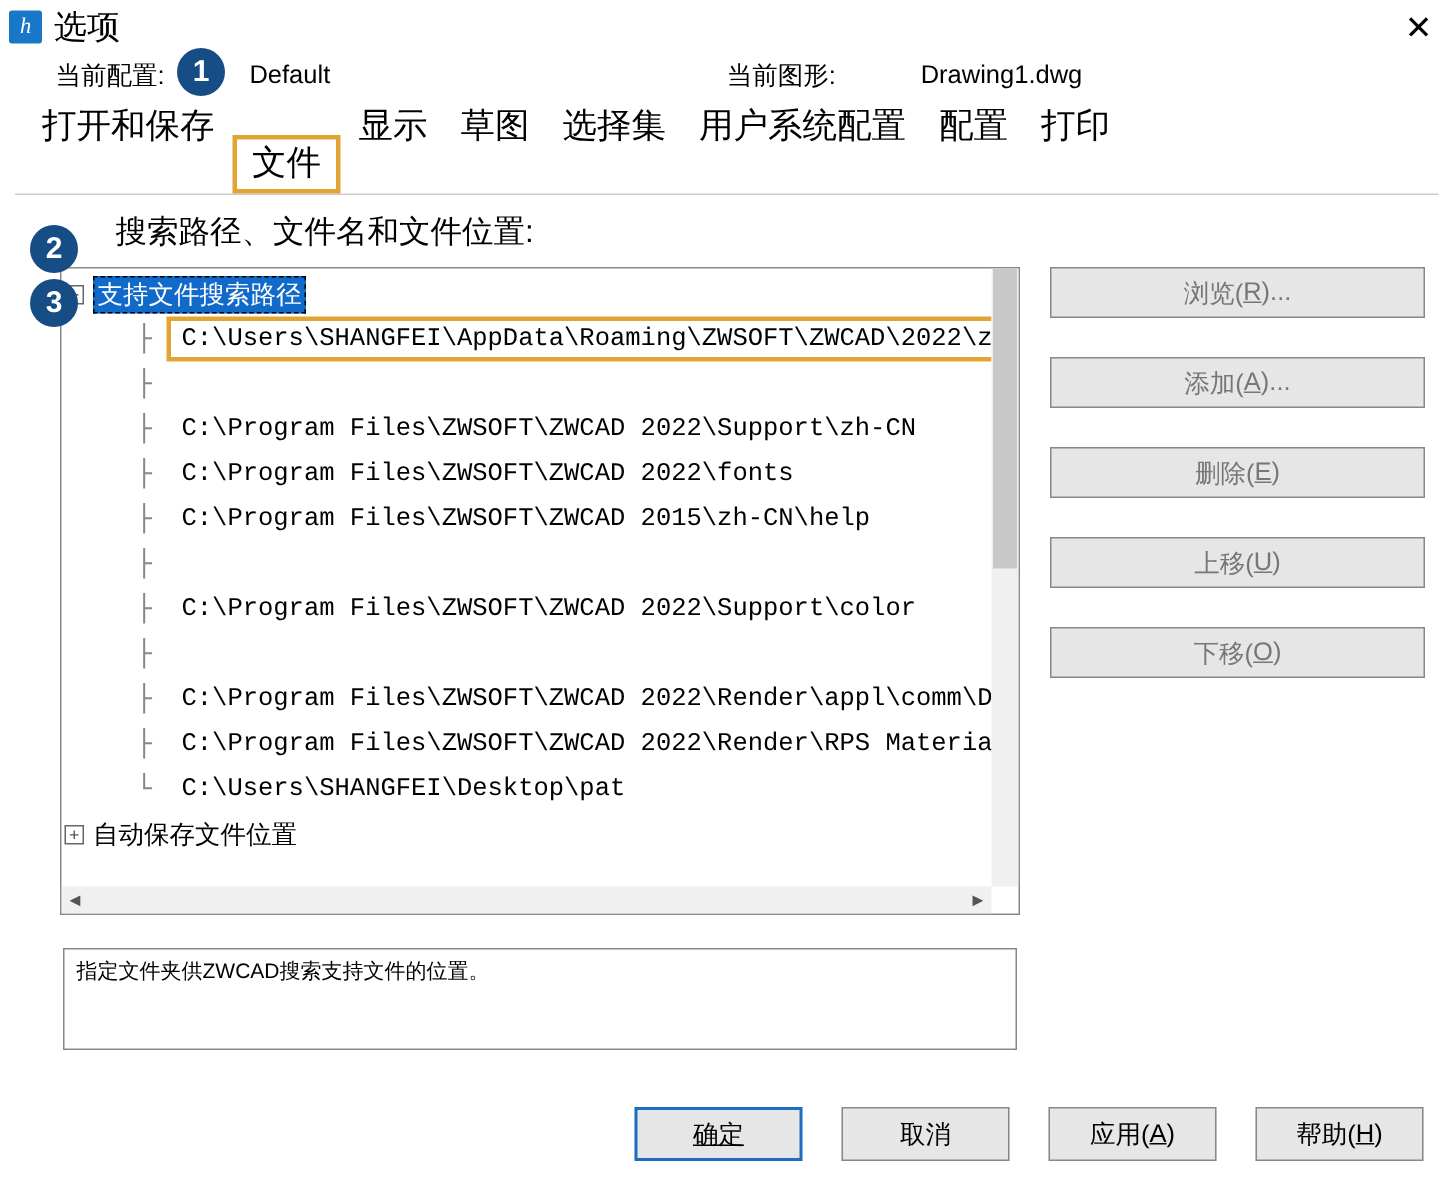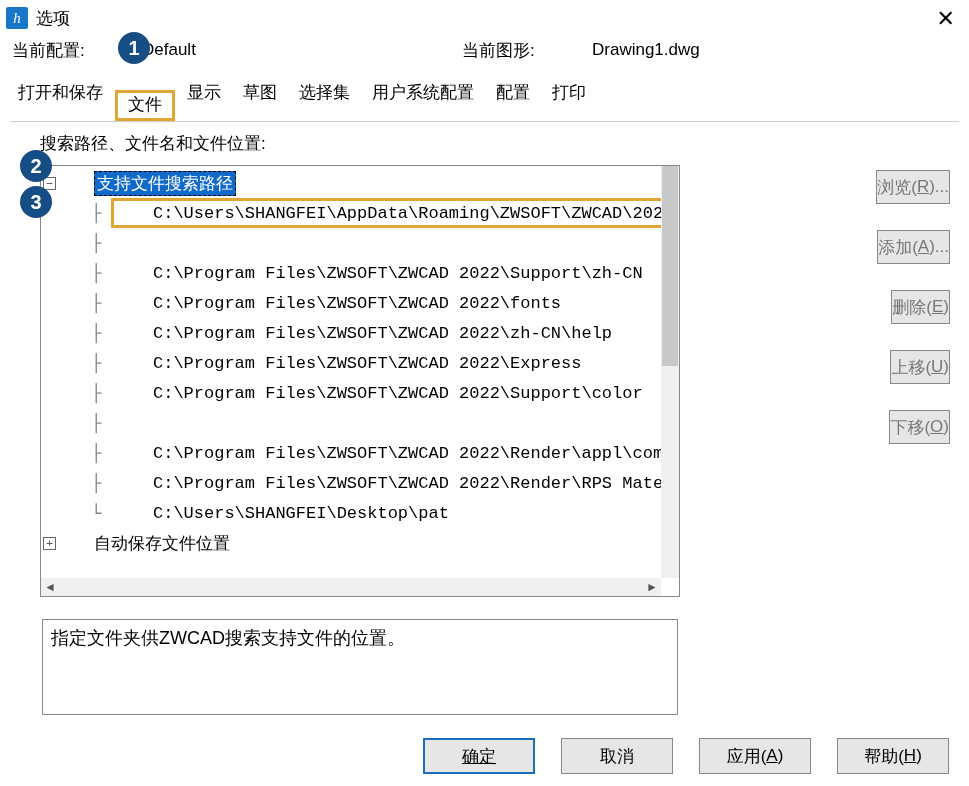--- a/index.html
+++ b/index.html
@@ -22,66 +22,66 @@
   .app-icon {
     width: 22px; height: 22px;
     background: #1877c9;
     color: #fff;
     font-style: italic;
     font-family: Georgia, serif;
     font-size: 15px;
     display: flex; align-items: center; justify-content: center;
     border-radius: 2px;
   }
-  .title-text { margin-left: 8px; font-size: 17px;}
+  .title-text { margin-left: 8px; font-size: 22px;}
   .close-x {
     position: absolute;
     right: 14px; top: 6px;
     font-size: 22px;
     font-weight: 200;
     cursor: default;
   }
   .config-row {
     display: flex;
     align-items: center;
-    padding: 0 12px;
+    padding: 0 37px;
     height: 28px;
     font-size: 17px;
   }
   .config-label { width: 130px; }
   .config-val { width: 320px; }
   .tabs {
     display: flex;
-    padding-left: 8px;
+    padding-left: 18px;
     margin-top: 2px;
-    font-size: 17px;
+    font-size: 23px;
     gap: 2px;
-    align-items: center;
   }
   .tab {
     padding: 2px 10px 4px 10px;
     cursor: default;
   }
   .tab.active {
     border: 3px solid #e0a533;
     padding: 0 10px 2px 10px;
     margin-top: 24px;
   }
   .divider {
     height: 1px;
     background: #ccc;
     margin: 0 10px;
   }
   .content {
     padding: 10px 16px 6px 40px;
     position: relative;
   }
   .content-label {
-    font-size: 17px;
+    font-size: 21px;
     margin-bottom: 10px;
+    margin-left: 37px;
   }
   .tree-panel {
     position: relative;
     border: 1px solid #888;
     width: 640px;
     height: 432px;
     overflow: hidden;
   }
   .tree-body {
     position: absolute;
@@ -90,21 +90,20 @@
     padding-top: 2px;
   }
   .tree-row {
     display: flex;
     align-items: center;
     height: 30px;
     font-family: "Consolas", "Courier New", monospace;
     font-size: 17px;
     white-space: nowrap;
     position: relative;
-    gap: 32px;
   }
   .tree-row.level0 { padding-left: 2px; }
   .tree-row.level1 { padding-left: 50px; }
   .node-plus, .node-minus {
     width: 13px; height: 13px;
     border: 1px solid #666;
     display: inline-flex;
     align-items: center; justify-content: center;
     font-size: 11px;
     line-height: 11px;
@@ -156,38 +155,37 @@
     width: 18px; text-align: center; color: #555; font-size: 12px;
   }
   .side-buttons {
     position: absolute;
     left: 700px;
     top: 48px;
     width: 250px;
     display: flex;
     flex-direction: column;
     gap: 26px;
-    align-items: flex-end;
   }
   .side-btn {
     height: 34px;
     background: #e6e6e6;
     border: 1px solid #888;
     font-size: 17px;
     display: flex; align-items: center; justify-content: center;
     color: #777;
   }
   .side-btn u { text-decoration: underline; }
   .desc-box {
     margin: 22px 0 0 2px;
     border: 1px solid #888;
     width: 636px;
-    height: 96px;
+    height: 68px;
     padding: 6px 8px;
-    font-size: 18px;
+    font-size: 14px;
   }
   .bottom-buttons {
     position: absolute;
     bottom: 12px;
     right: 20px;
     display: flex;
     gap: 26px;
   }
   .btn {
     width: 112px; height: 36px;
@@ -267,25 +265,24 @@
       <div class="tree-row level1">
         <span class="node-tick">├</span>
         <span>C:\Program Files\ZWSOFT\ZWCAD 2022\Support\zh-CN</span>
       </div>
       <div class="tree-row level1">
         <span class="node-tick">├</span>
         <span>C:\Program Files\ZWSOFT\ZWCAD 2022\fonts</span>
       </div>
       <div class="tree-row level1">
         <span class="node-tick">├</span>
-        <span>C:\Program Files\ZWSOFT\ZWCAD 2022\zh-CN\help</span>
-      </div>
-      <div class="tree-row level1">
-        <span class="node-tick">├</span>
-        <span>C:\Program Files\ZWSOFT\ZWCAD 2022\Express</span>
+        <span>C:\Program Files\ZWSOFT\ZWCAD 2015\zh-CN\help</span>
+      </div>
+      <div class="tree-row level1">
+        <span class="node-tick">├</span>
       </div>
       <div class="tree-row level1">
         <span class="node-tick">├</span>
         <span>C:\Program Files\ZWSOFT\ZWCAD 2022\Support\color</span>
       </div>
       <div class="tree-row level1">
         <span class="node-tick">├</span>
       </div>
       <div class="tree-row level1">
         <span class="node-tick">├</span>

